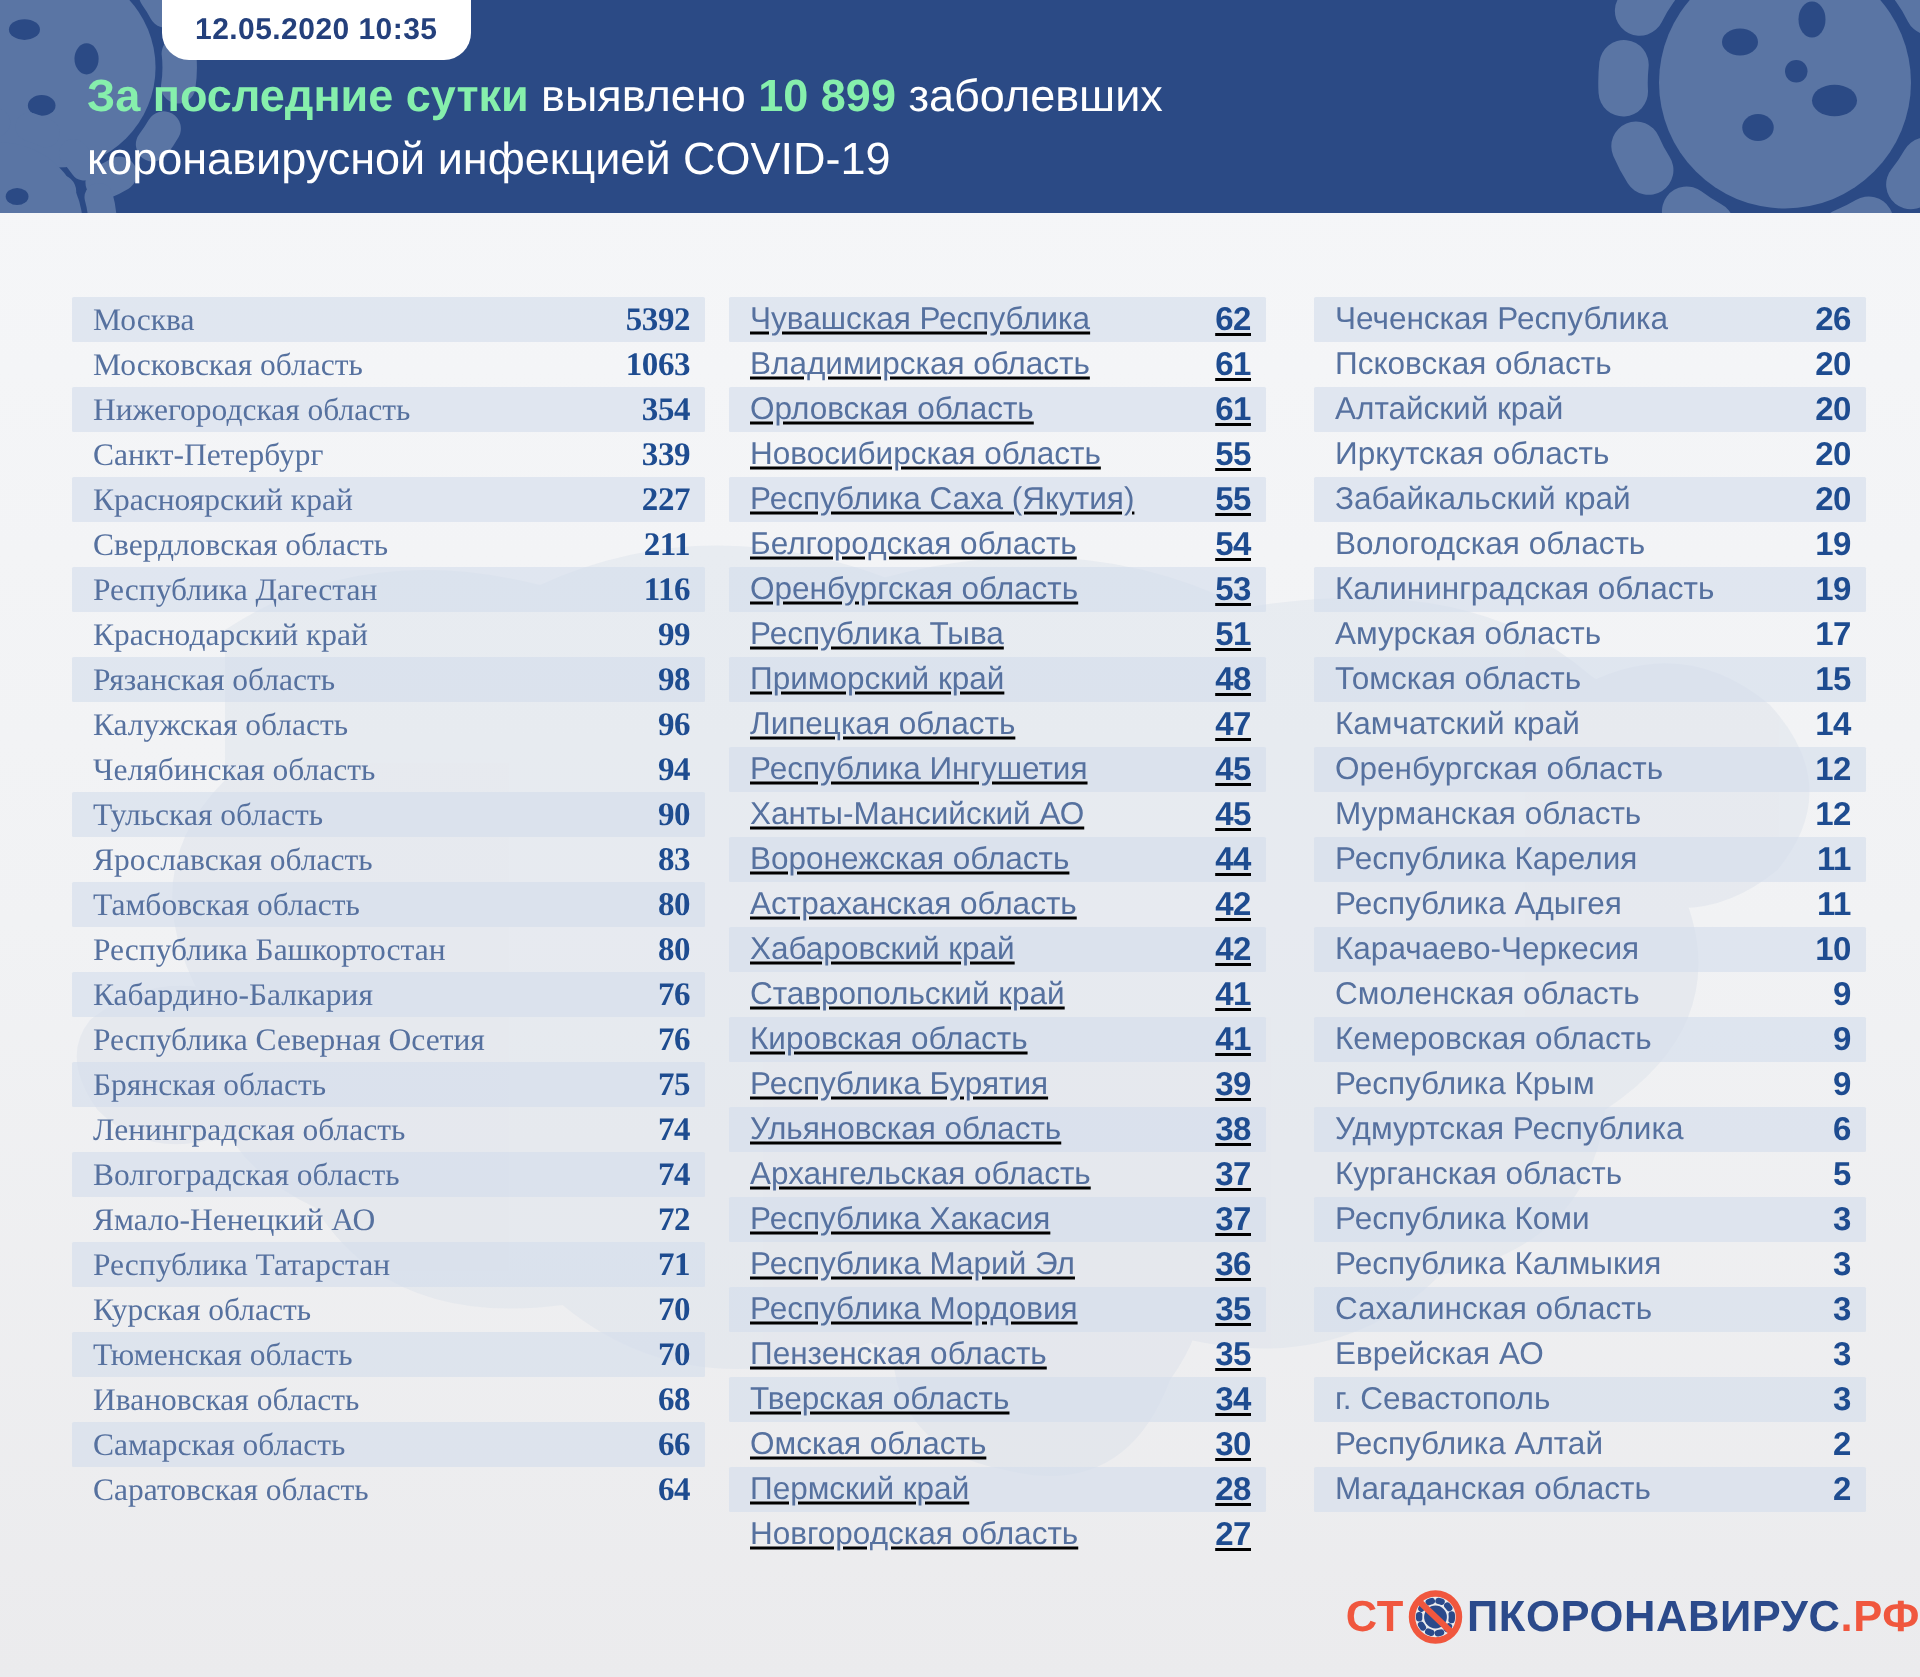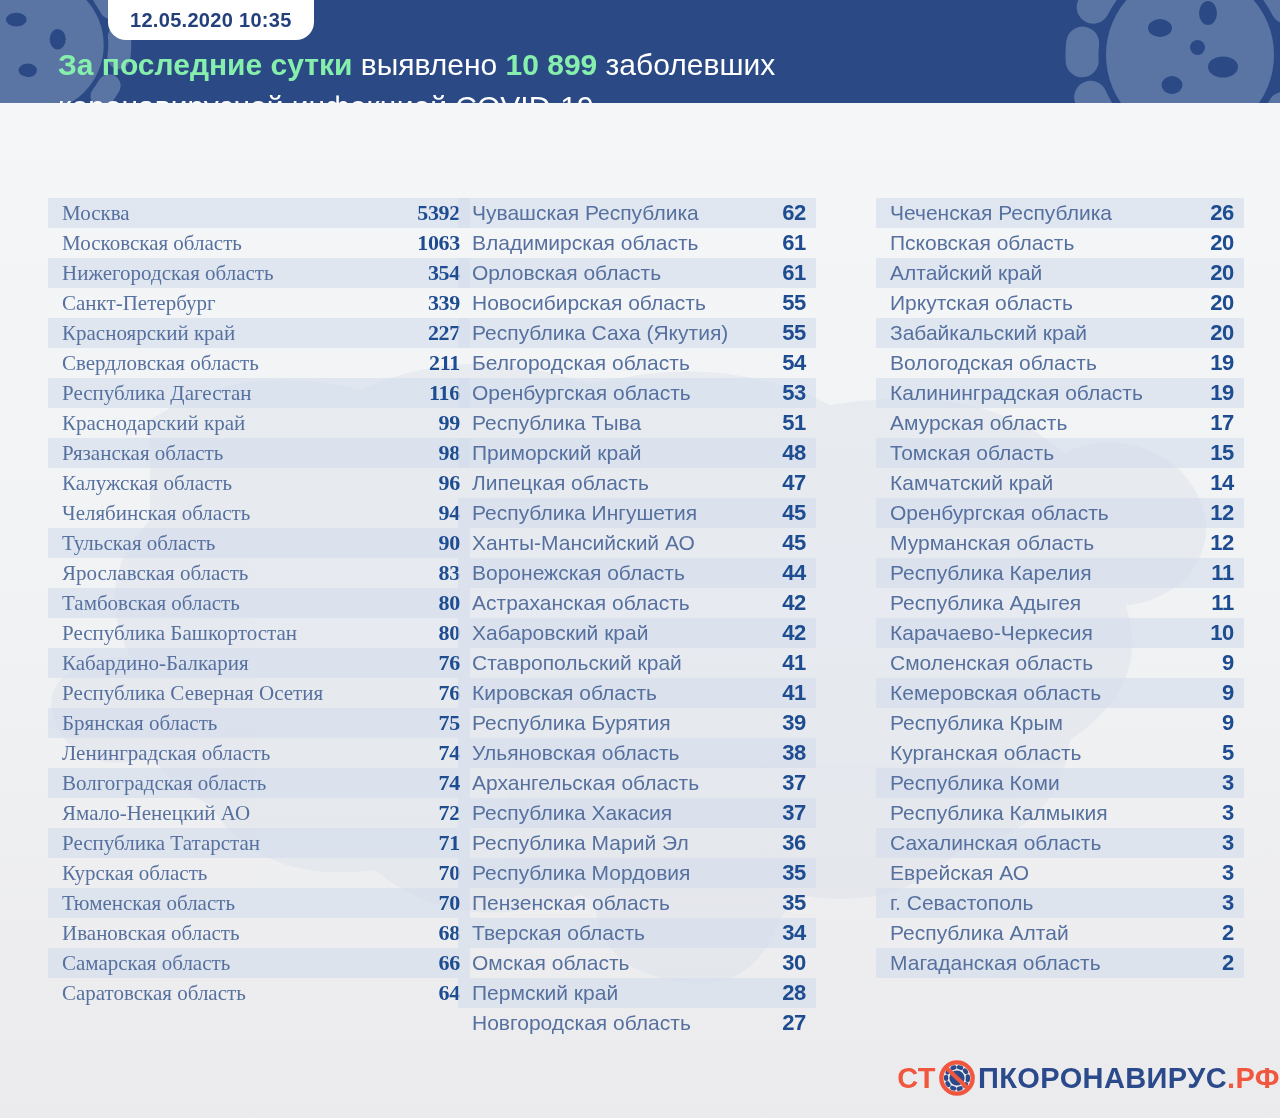--- a/index.html
+++ b/index.html
@@ -3,21 +3,21 @@
 <meta charset="utf-8">
 <style>
   html,body{margin:0;padding:0;}
   body{font-family:"Liberation Sans", sans-serif;}
   .canvas{
     position:relative;width:1280px;height:1118px;overflow:hidden;
     background:linear-gradient(180deg,#f6f7f9 0%,#f1f2f4 55%,#ebebed 100%);
   }
   
   .header{
-    position:absolute;top:0;left:0;width:1280px;height:103px;
+    position:absolute;top:0;left:0;width:1280px;height:142px;
     background:#2b4a85;overflow:hidden;
   }
   .virus{position:absolute;}
   .date-pill{
     position:absolute;left:108px;top:0;height:40px;min-width:205px;
     background:#ffffff;border-radius:0 0 18px 18px;
     display:flex;align-items:center;justify-content:center;
     padding:0 22px;box-sizing:border-box;
   }
   .date-pill span{
@@ -25,21 +25,21 @@
   }
   .title{
     position:absolute;left:58px;top:44px;width:1000px;
     font-size:30px;line-height:42px;color:#ffffff;font-weight:400;
   }
   .title .hl{color:#86efac;font-weight:bold;}
   
   .map-decor{position:absolute;left:0;top:160px;pointer-events:none;}
   .col{position:absolute;top:198px;}
   .col-1{left:48px;width:422px;font-family:Liberation Serif, serif;}
-  .col-2{left:458px;width:358px;}
+  .col-2{left:486px;width:358px;text-decoration:underline;}
   .col-3{left:876px;width:368px;}
   .row{
     height:30px;display:flex;align-items:center;justify-content:space-between;
     padding:0 10px 0 14px;box-sizing:border-box;border-radius:1px;
   }
   .row.shaded{background:rgba(212,221,235,0.62);}
   .region{
     font-size:21px;color:#56719f;white-space:nowrap;font-weight:400;
   }
   .value{
@@ -398,20 +398,24 @@
         <span class="value">9</span>
       </div>
       <div class="row shaded">
         <span class="region">Кемеровская область</span>
         <span class="value">9</span>
       </div>
       <div class="row">
         <span class="region">Республика Крым</span>
         <span class="value">9</span>
       </div>
+      <div class="row shaded">
+        <span class="region">Удмуртская Республика</span>
+        <span class="value">6</span>
+      </div>
       <div class="row">
         <span class="region">Курганская область</span>
         <span class="value">5</span>
       </div>
       <div class="row shaded">
         <span class="region">Республика Коми</span>
         <span class="value">3</span>
       </div>
       <div class="row">
         <span class="region">Республика Калмыкия</span>

